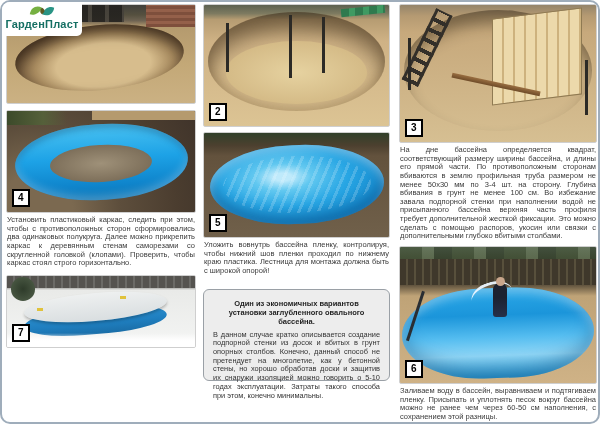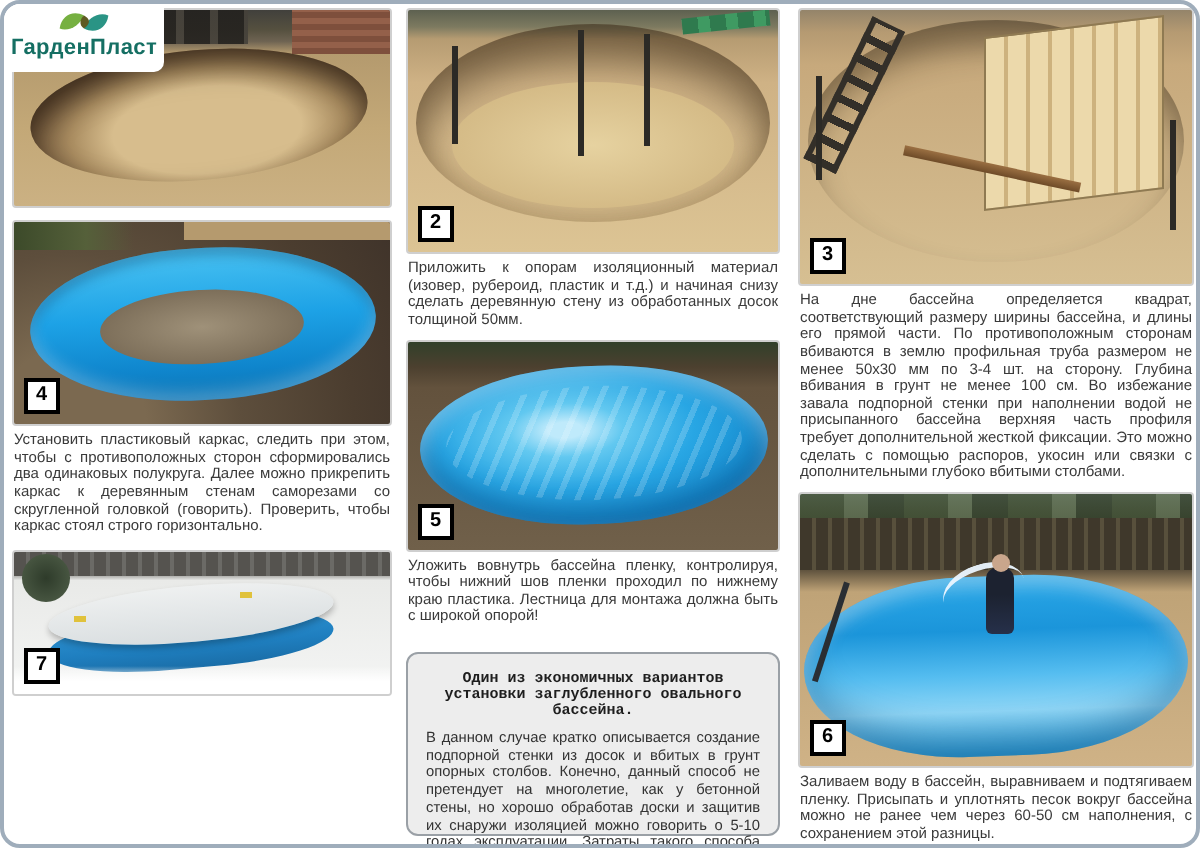--- a/index.html
+++ b/index.html
@@ -79,21 +79,21 @@
   #p7 .rim{position:absolute;left:9%;top:44%;width:76%;height:38%;border-radius:50%/60%;transform:rotate(-5deg);
            background:linear-gradient(180deg,#2f93d2 0%,#1f7fc0 60%,#1a6ea8 100%);}
   #p7 .snowtop{position:absolute;left:9%;top:24%;width:76%;height:40%;border-radius:50%;transform:rotate(-5deg);
            background:linear-gradient(180deg,#eef0f0,#d9dee0);box-shadow:0 2px 3px rgba(0,0,0,.25);}
   #p7 .mark{position:absolute;width:6px;height:3px;background:#e0c23c;}
   #p7 .m1{left:16%;top:46%;} #p7 .m2{left:60%;top:29%;}
   #p7 .drift{position:absolute;left:0;bottom:0;width:100%;height:20%;background:linear-gradient(180deg,rgba(255,255,255,0),#ffffff 55%);}
   
   .infobox{margin-top:13px;background:#ededed;border:1px solid #9aa0a6;border-radius:6px;
            padding:7px 9px;box-sizing:border-box;height:92px;}
-  .infobox h3{font-size:7.5px;margin:2px 4px 5px;text-align:center;color:#1e1e1e;font-family:Liberation Mono, monospace;}
+  .infobox h3{font-size:7.5px;margin:2px 4px 5px;text-align:center;color:#1e1e1e;}
   .infobox p{font-size:7.4px;line-height:1.18;text-align:justify;color:#333;margin:0;}
 </style>
 </head>
 <body>
 
 <div class="page">
 
   <div class="logo">
     <svg viewBox="0 0 60 32">
       <path d="M4,24 C6,10 18,4 30,10 C26,20 14,28 4,24 Z" fill="#76b041"></path>
@@ -110,21 +110,21 @@
       <div class="pit"></div>
     </figure>
 
     <figure class="photo" id="p4" style="margin:6px 0 0 0;">
       <div class="veg"></div>
       <div class="ground"></div>
       <div class="pool"></div>
       <div class="sand"></div>
       <span class="badge">4</span>
     </figure>
-    <p class="cap">Установить пластиковый каркас, следить при этом, чтобы с противоположных сторон сформировались два одинаковых полукруга. Далее можно прикрепить каркас к деревянным стенам саморезами со скругленной головкой (говорить). Проверить, чтобы каркас стоял строго горизонтально.</p>
+    <p class="cap">Установить пластиковый каркас, следить при этом, чтобы с противоположных сторон сформировались два одинаковых полукруга. Далее можно прикрепить каркас к деревянным стенам саморезами со скругленной головкой (клопами). Проверить, чтобы каркас стоял строго горизонтально.</p>
 
     <figure class="photo" id="p7" style="margin:7px 0 0 0;">
       <div class="fence"></div>
       <div class="bush"></div>
       <div class="rim"></div>
       <div class="snowtop"></div>
       <div class="mark m1"></div>
       <div class="mark m2"></div>
       <div class="drift"></div>
       <span class="badge">7</span>
@@ -134,21 +134,20 @@
   <div class="col col2">
     <figure class="photo" id="p2" style="margin:0;">
       <div class="rim"></div>
       <div class="floor"></div>
       <div class="post pa"></div>
       <div class="post pb"></div>
       <div class="post pc"></div>
       <div class="wood"></div>
       <span class="badge">2</span>
     </figure>
-    <p class="cap">Приложить к опорам изоляционный материал (изовер, рубероид, пластик и т.д.) и начиная снизу сделать деревянную стену из обработанных досок толщиной 50мм.</p>
 
     <figure class="photo" id="p5" style="margin:5px 0 0 0;">
       <div class="pool"></div>
       <div class="crinkle"></div>
       <span class="badge">5</span>
     </figure>
     <p class="cap">Уложить вовнутрь бассейна пленку, контролируя, чтобы нижний шов пленки проходил по нижнему краю пластика. Лестница для монтажа должна быть с широкой опорой!</p>
 
     <aside class="infobox">
       <h3>Один из экономичных вариантов установки заглубленного овального бассейна.</h3>

